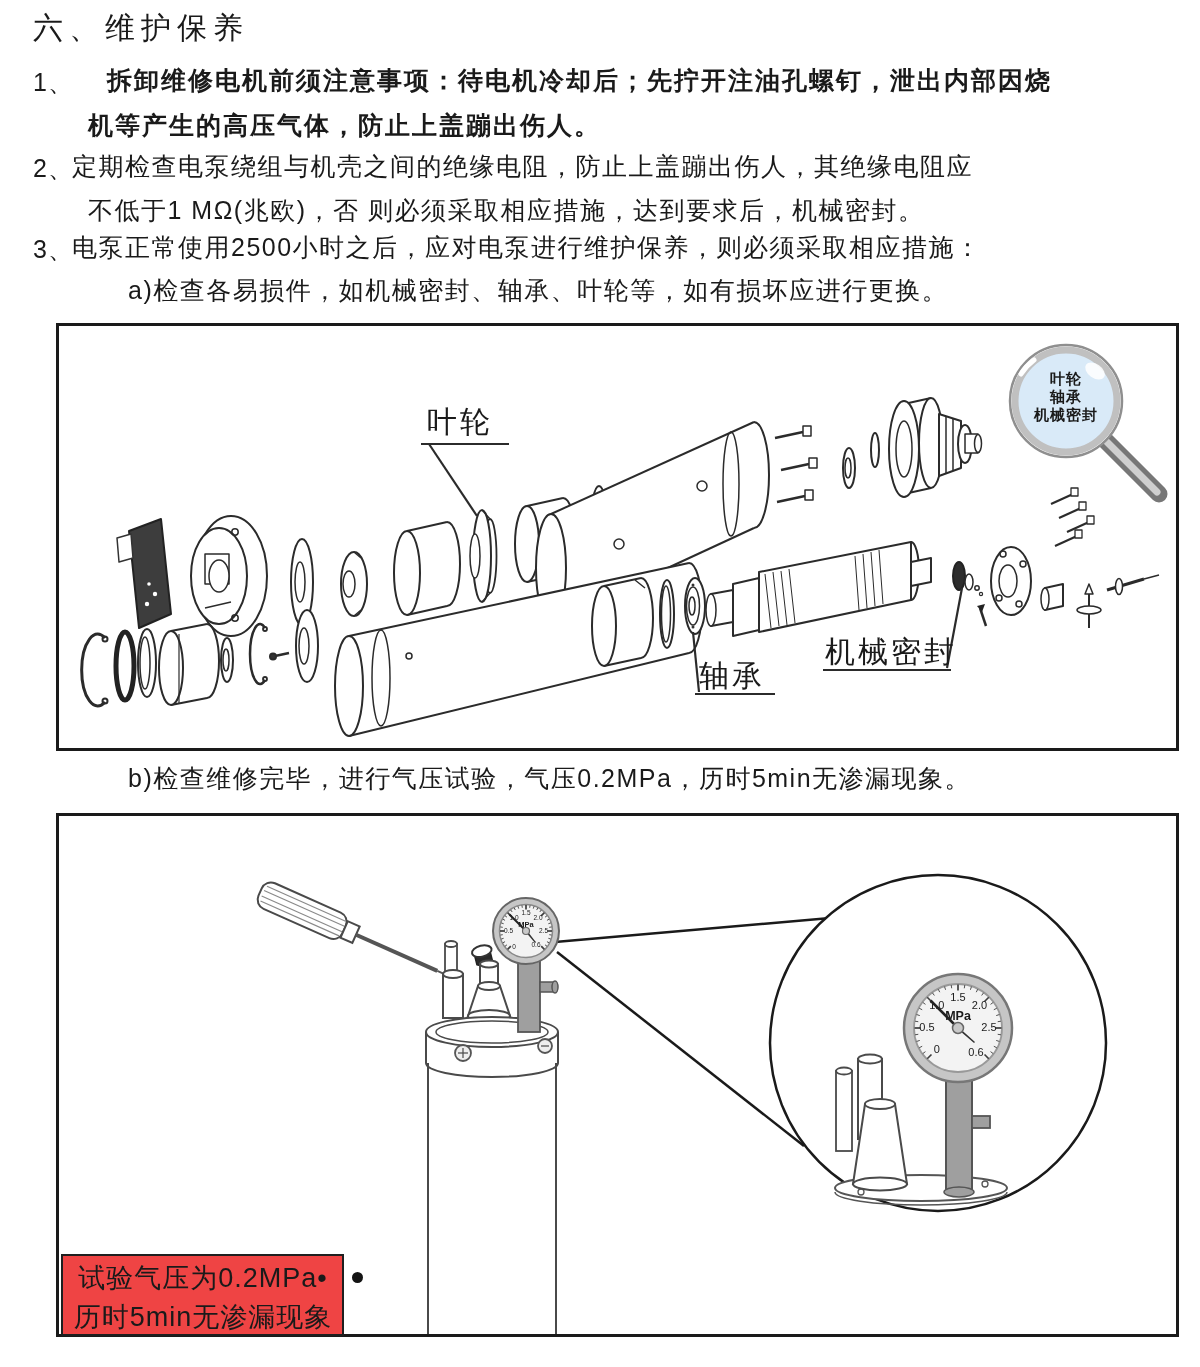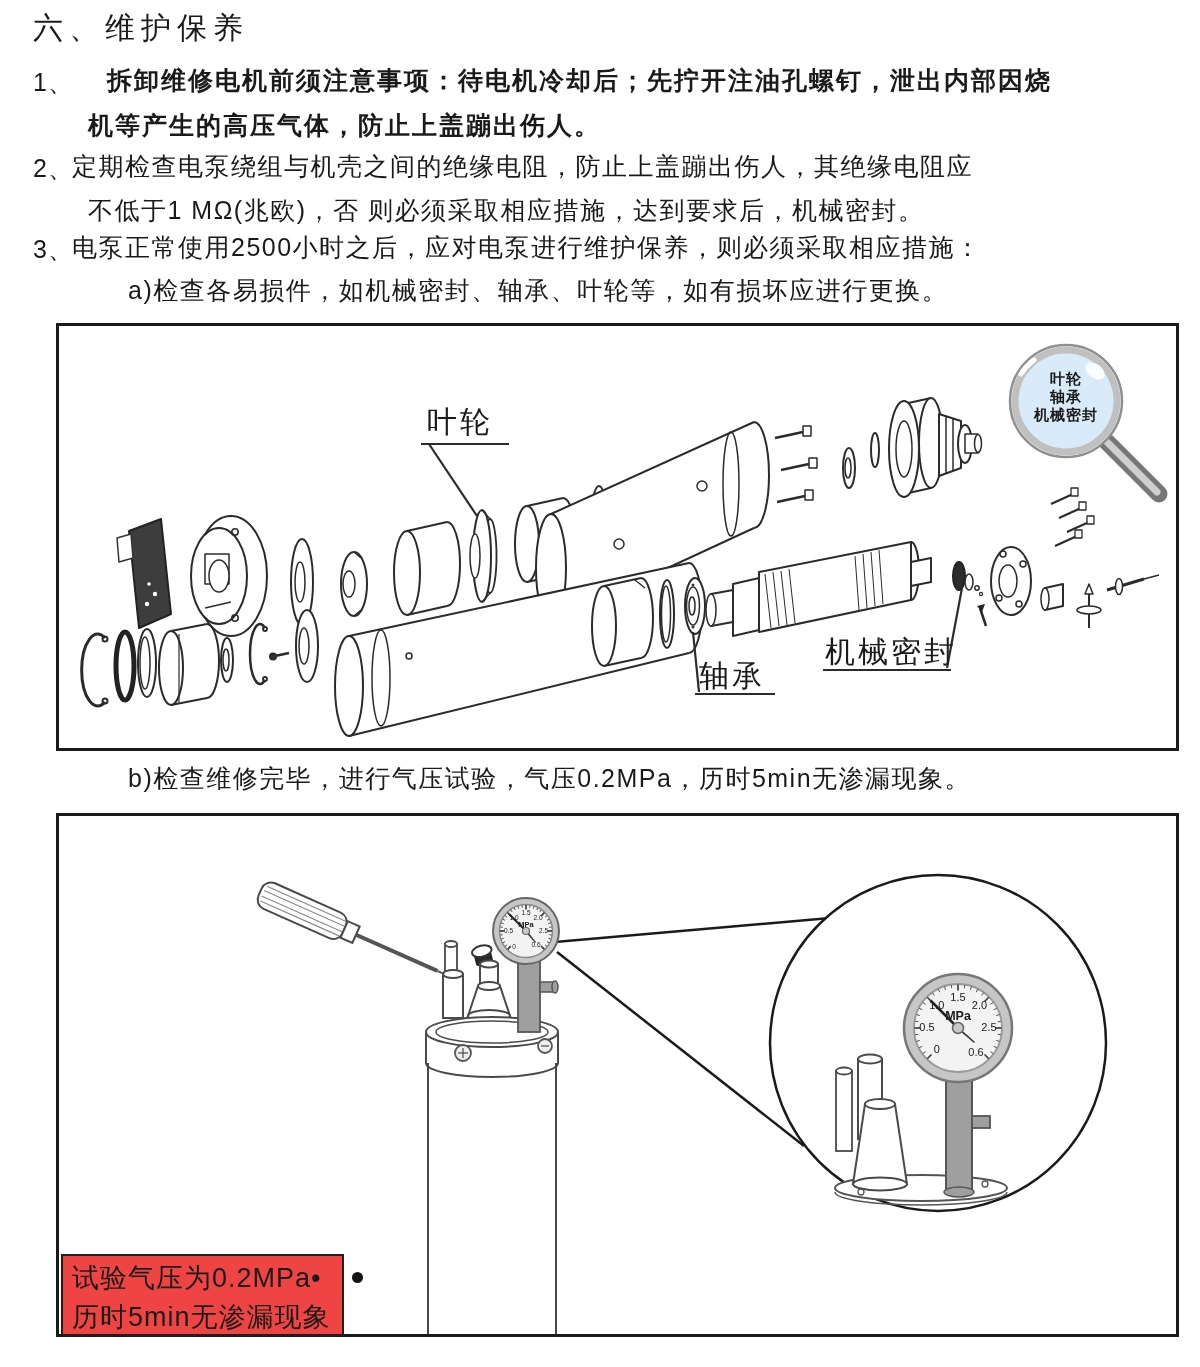--- a/index.html
+++ b/index.html
@@ -7,21 +7,21 @@
     width:1200px;height:1367px;position:relative;background:#ffffff;
     font-family:"Liberation Sans","DejaVu Sans",sans-serif;color:#1a1a1a;overflow:hidden;
   }
   .abs{position:absolute;white-space:nowrap;}
   .title{font-size:30px;letter-spacing:6px;font-weight:400;}
   .num{font-size:25px;letter-spacing:1px;}
   .tline{font-size:25px;letter-spacing:1.5px;}
   .boldline{font-weight:bold;letter-spacing:2px;}
   .frame{position:absolute;left:56px;border:3px solid #1a1a1a;background:#fff;box-sizing:border-box;}
   #frame1{top:323px;width:1123px;height:428px;}
-  #frame2{top:813px;width:1123px;height:524px;}
+  #frame2{top:813px;width:1123px;height:524px;text-align:center;}
   .frame svg{display:block;}
   #noteBox{
     position:absolute;left:2px;top:438px;width:283px;height:82px;background:#ef4444;
     border:2px solid #1f1f1f;box-sizing:border-box;padding:5px 8px 0 9px;
     display:flex;flex-direction:column;justify-content:space-between;
   }
   #noteBox .nline{font-size:27px;letter-spacing:1px;line-height:34px;}
   #noteDot{position:absolute;left:293px;top:456px;width:11px;height:11px;border-radius:50%;background:#141414;}
   svg text{font-family:"Liberation Sans","DejaVu Sans",sans-serif;fill:#1a1a1a;}
   .partLabel{font-size:30px;letter-spacing:3px;}

